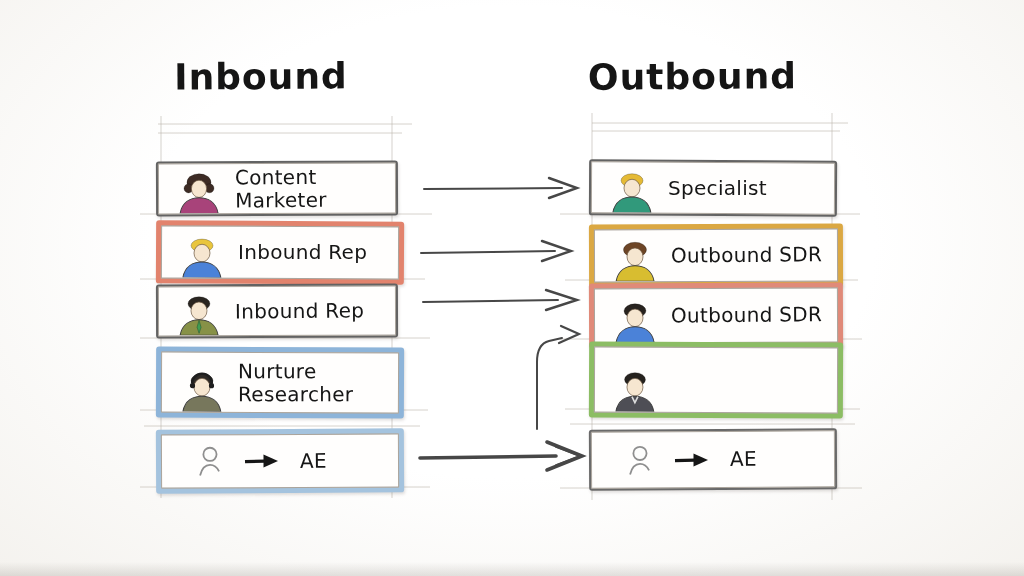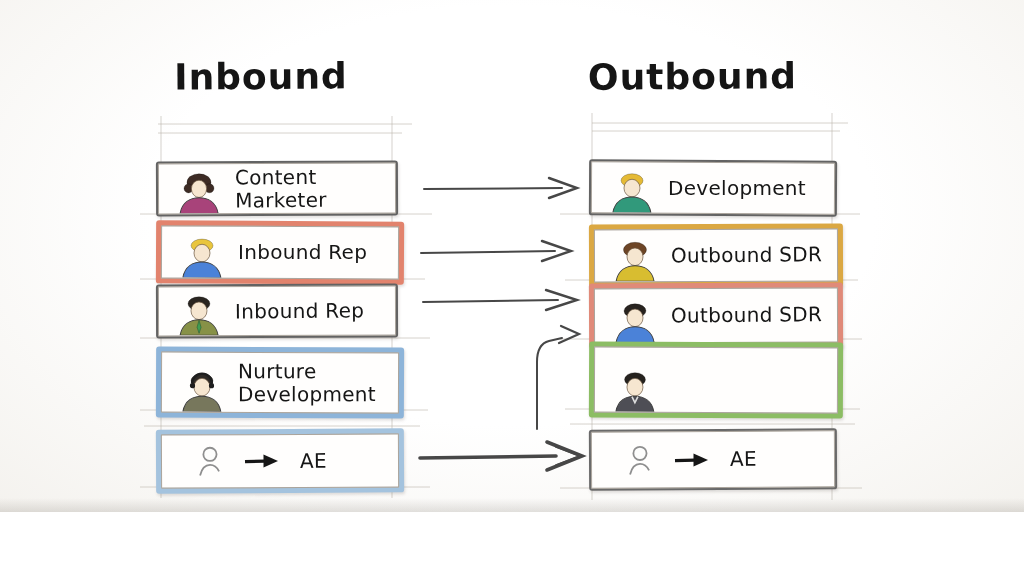--- a/index.html
+++ b/index.html
@@ -1,17 +1,17 @@
 <!DOCTYPE html>
 <html><head>
 <meta charset="utf-8">
 <style>
   html,body{margin:0;padding:0;}
   .canvas{
-    position:relative;width:1024px;height:512px;overflow:hidden;
+    position:relative;width:1024px;height:576px;overflow:hidden;
     background:radial-gradient(ellipse at 50% 42%, #ffffff 50%, #f4f2ee 100%);
     font-family:"DejaVu Sans", sans-serif;color:#1b1b1b;
   }
   .photo-edge{position:absolute;left:0;bottom:0;width:100%;height:14px;
     background:linear-gradient(to bottom, rgba(120,114,105,0), rgba(120,114,105,.20));}
   .col-title{position:absolute;text-align:center;font-size:36px;font-weight:600;
     letter-spacing:1px;color:#151515;transform:rotate(-0.4deg);}
   .title-in{left:156px;top:56px;width:210px;}
   .title-out{left:588px;top:56px;width:190px;}
 
@@ -128,21 +128,21 @@
   <div class="box thick L4 r4" style="border-color: rgb(141, 180, 217);">
     <div class="box-inner">
       <svg class="avatar" viewBox="0 0 40 42">
         <ellipse class="hair" cx="20" cy="11" rx="11" ry="7" style="fill: rgb(46, 42, 38);"></ellipse>
         <ellipse class="face" cx="20" cy="17.5" rx="8" ry="8.8"></ellipse>
         <path class="shirt" d="M1,42 C3,31 11,26.5 20,26.5 C29,26.5 37,31 39,42 Z" style="fill: rgb(119, 119, 92);"></path>
         <path d="M10,14 A10,10 0 0 1 30,14" fill="none" stroke="#1e1e1e" stroke-width="2.4"></path>
         <circle cx="10.5" cy="16" r="2.6" fill="#1e1e1e"></circle>
           <circle cx="29.5" cy="16" r="2.6" fill="#1e1e1e"></circle>
       </svg>
-      <span class="role-label">Nurture Development</span>
+      <span class="role-label">Nurture Researcher</span>
     </div>
   </div>
 
   <div class="box thick L5 r5" style="border-color: rgb(164, 195, 222);">
     <div class="box-inner ae">
       <svg class="outline-person" viewBox="0 0 28 32">
         <circle cx="14" cy="9" r="6.6" fill="#fdfdfc" stroke="#8f8f8f" stroke-width="1.8"></circle>
         <path d="M4,30 C6,22 10.5,19.5 14,19.5 C18,19.5 21,22 23,26" fill="none" stroke="#8f8f8f" stroke-width="1.8"></path>
       </svg>
       <svg class="bold-arrow" viewBox="0 0 36 16">
@@ -153,21 +153,21 @@
     </div>
   </div>
 
   <div class="box thin R1 r2" style="border-color: rgb(99, 99, 99);">
     <div class="box-inner">
       <svg class="avatar" viewBox="0 0 40 42">
         <ellipse class="hair" cx="20" cy="10" rx="11" ry="6.8" style="fill: rgb(229, 186, 53);"></ellipse>
         <ellipse class="face" cx="20" cy="17.5" rx="8" ry="8.8"></ellipse>
         <path class="shirt" d="M1,42 C3,31 11,26.5 20,26.5 C29,26.5 37,31 39,42 Z" style="fill: rgb(49, 153, 123);"></path>
       </svg>
-      <span class="role-label">Development</span>
+      <span class="role-label">Specialist</span>
     </div>
   </div>
 
   <div class="box thick R2 r3" style="border-color: rgb(219, 168, 67);">
     <div class="box-inner">
       <svg class="avatar" viewBox="0 0 40 42">
         <ellipse class="hair" cx="20" cy="10.5" rx="11.5" ry="7.5" style="fill: rgb(109, 69, 38);"></ellipse>
         <ellipse class="face" cx="20" cy="17.5" rx="8" ry="8.8"></ellipse>
         <path class="shirt" d="M1,42 C3,31 11,26.5 20,26.5 C29,26.5 37,31 39,42 Z" style="fill: rgb(216, 189, 48);"></path>
       </svg>

